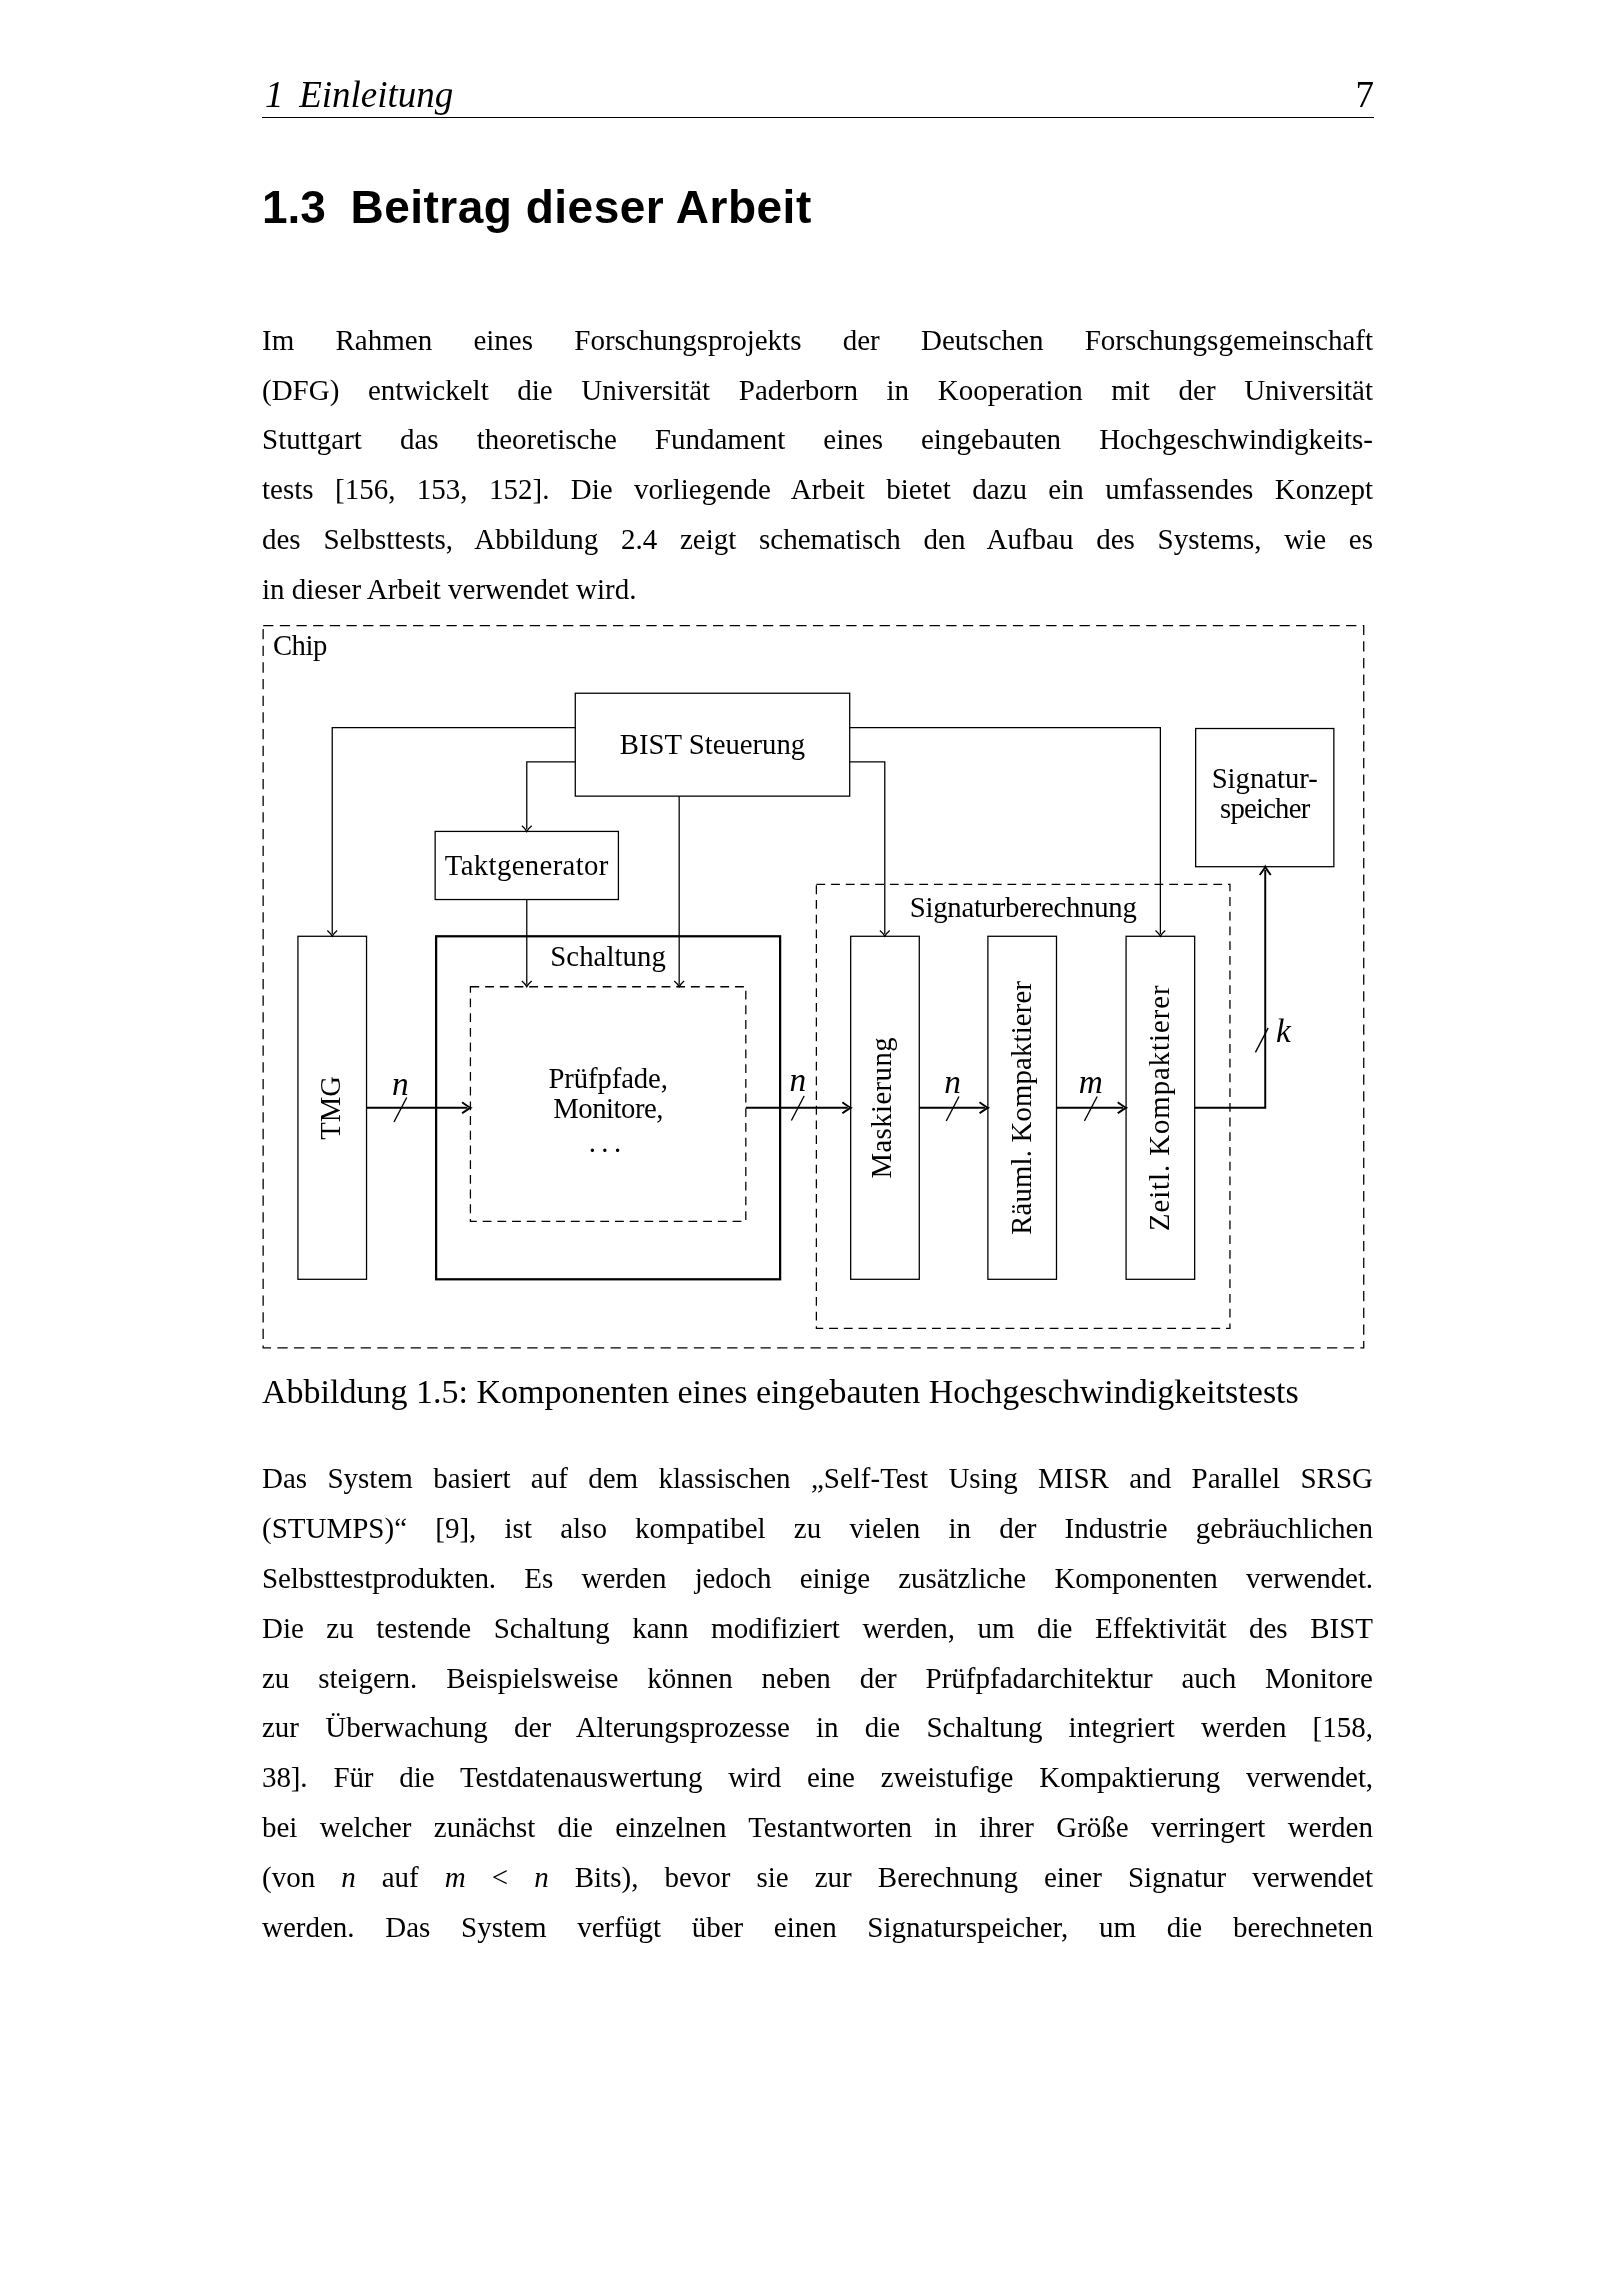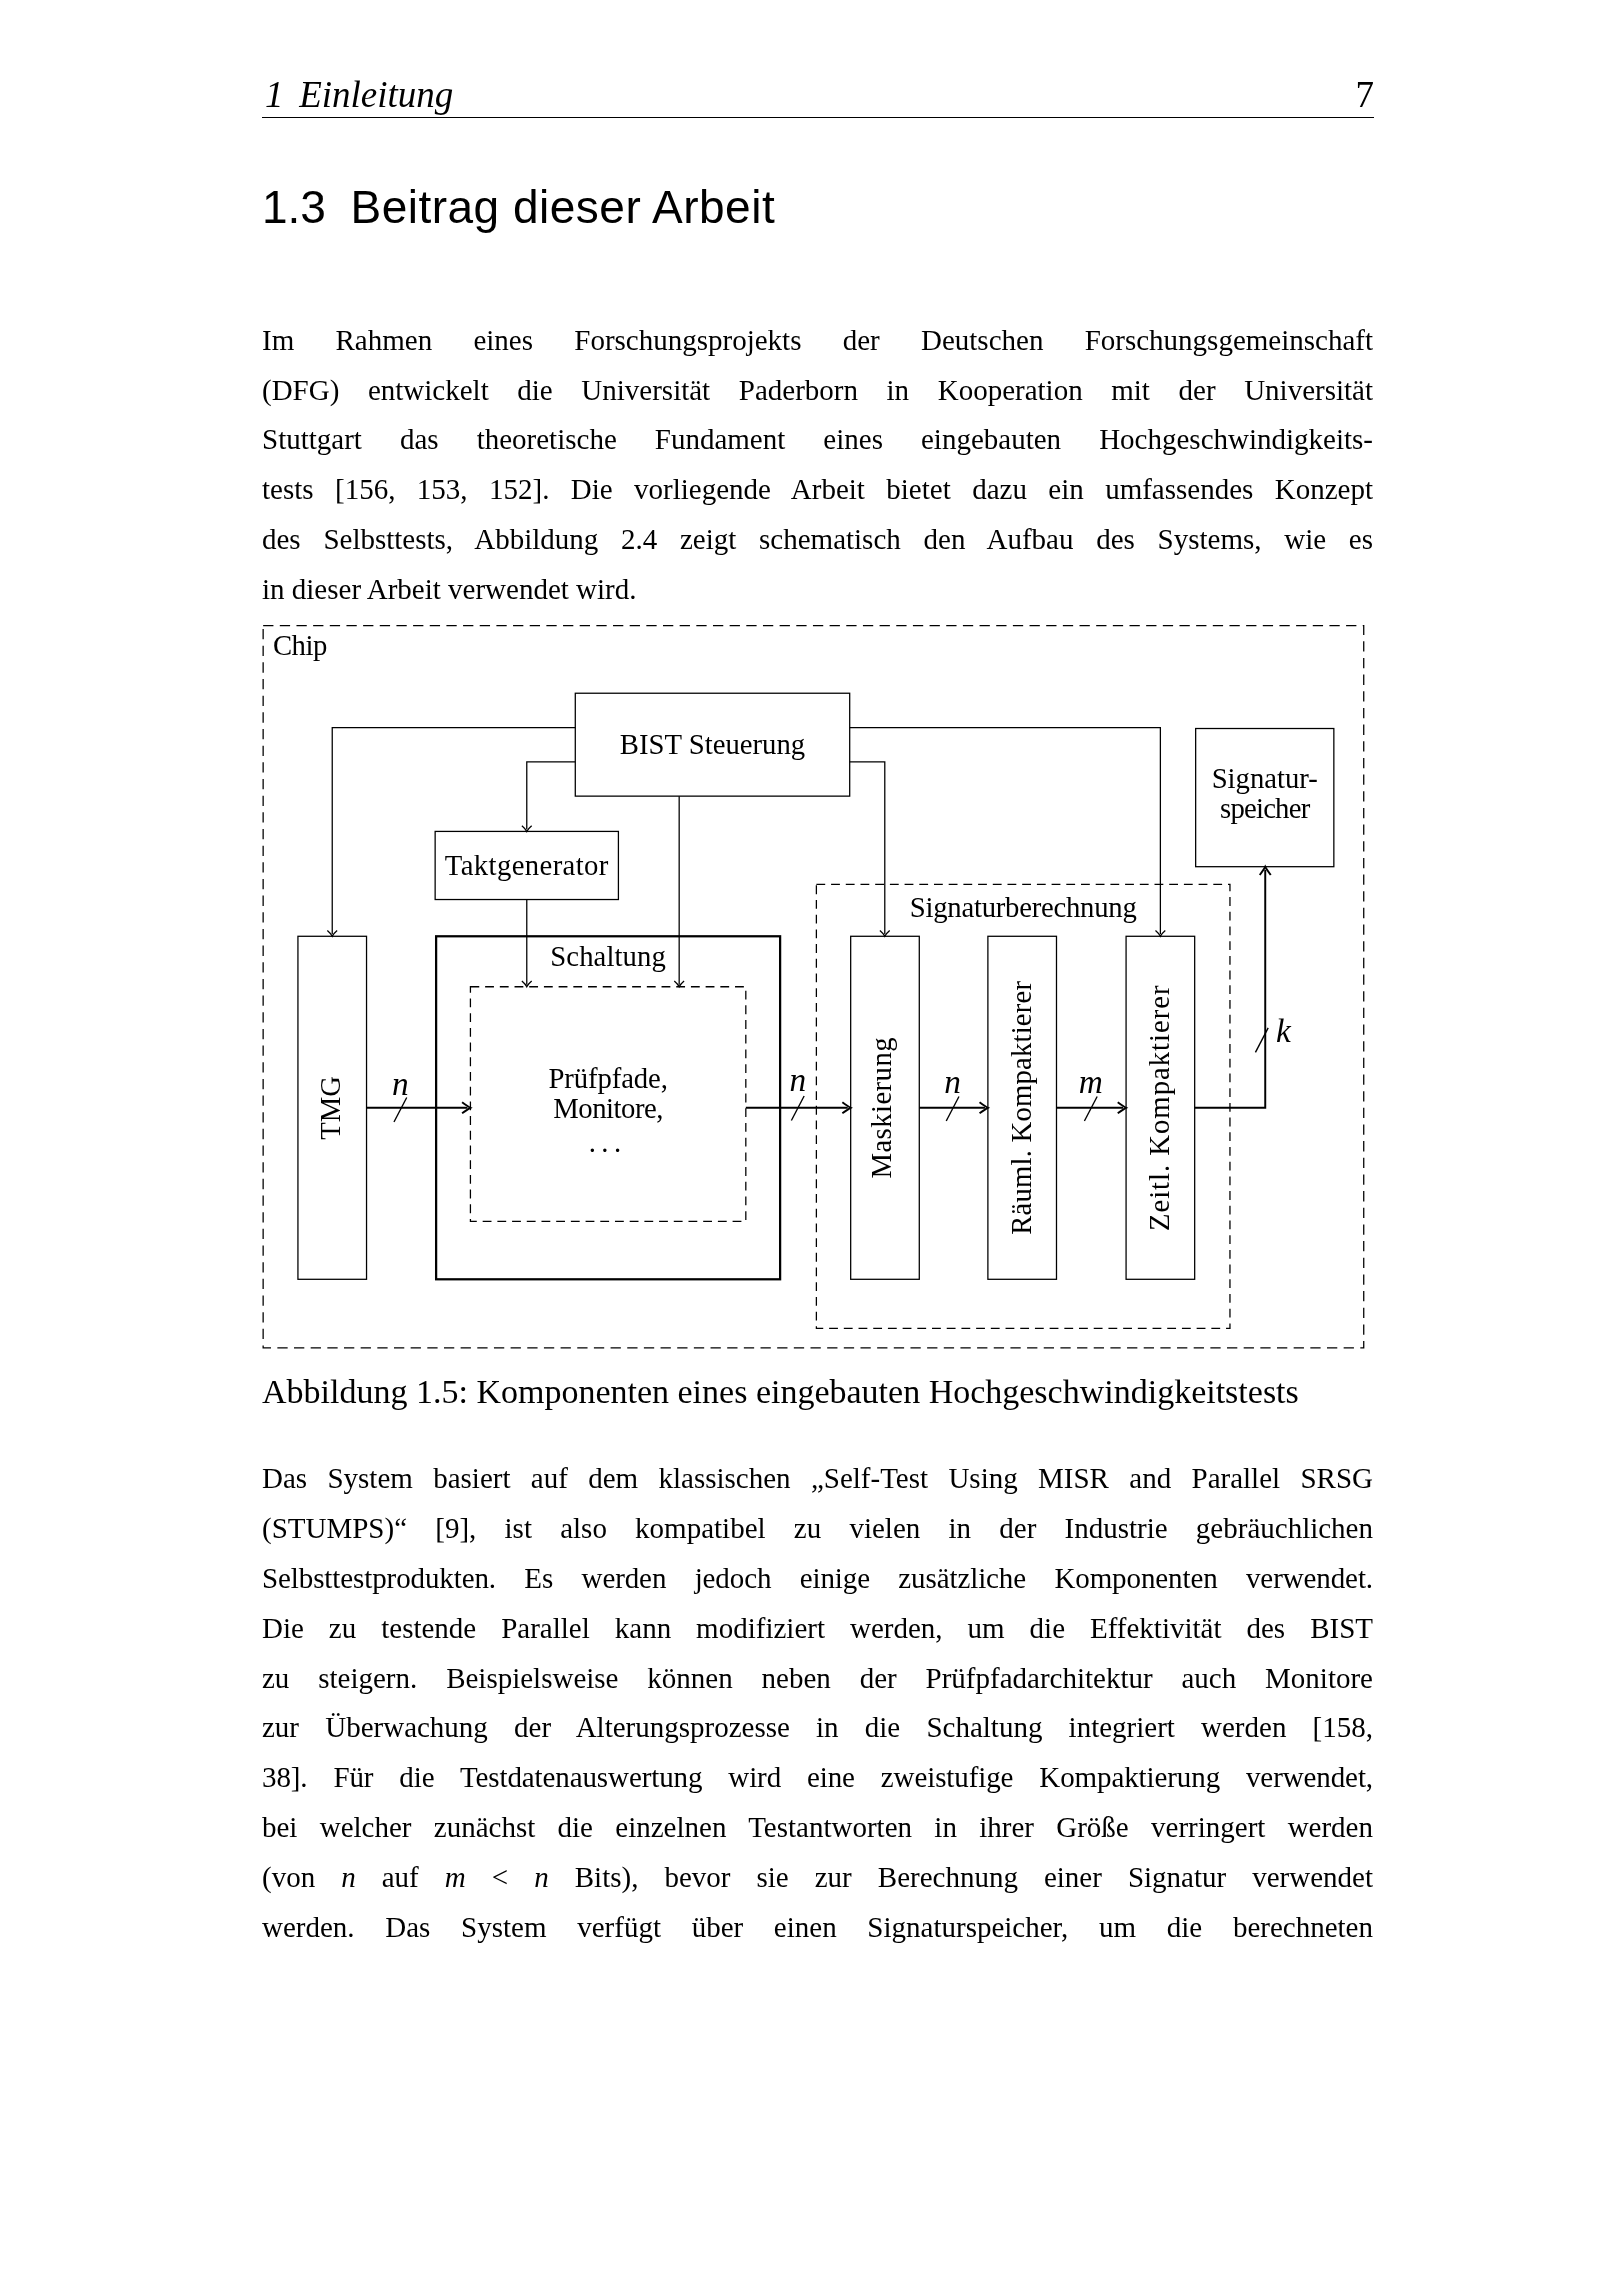--- a/index.html
+++ b/index.html
@@ -5,21 +5,21 @@
  font-family:"Liberation Serif",serif;color:#000;overflow:hidden;}
 .bl{position:absolute;left:262px;width:1111px;font-size:29px;line-height:1.2;}
 .jl{text-align:justify;}
 .jl::after{content:"";display:inline-block;width:100%;height:0;}
 .hd{position:absolute;font-style:italic;font-size:37px;line-height:1.2;}
 </style></head>
 <body>
 <div class="hd" style="left:265px;top:73px">1<span style="margin-left:15.7px">Einleitung</span></div>
 <div class="hd" style="left:1255px;top:73px;width:119px;text-align:right;font-style:normal">7</div>
 <div style="position:absolute;left:262px;top:117px;width:1112px;height:1.3px;background:#000"></div>
-<div style="position:absolute;left:262px;top:180px;font-family:'Liberation Sans',sans-serif;font-weight:normal;font-size:46px;line-height:1.2">1.3<span style="margin-left:24.5px;letter-spacing:0.5px">Beitrag dieser Arbeit</span></div>
+<div style="position:absolute;left:262px;top:180px;font-family:'Liberation Sans',sans-serif;font-weight:bold;font-size:46px;line-height:1.2">1.3<span style="margin-left:24.5px;letter-spacing:0.5px">Beitrag dieser Arbeit</span></div>
 <svg width="1621" height="2293" viewBox="0 0 1654 2339" style="position:absolute;left:0;top:0">
 <g fill="none" stroke="#000" stroke-width="1.3">
 <rect x="268.5" y="638" width="1123" height="737" stroke-dasharray="10.5 6.5"></rect>
 <rect x="480" y="1006.5" width="281" height="239.5" stroke-dasharray="9 6"></rect>
 <rect x="833" y="902" width="422" height="453" stroke-dasharray="9 6"></rect>
 <rect x="587" y="707" width="280" height="105"></rect>
 <rect x="444" y="848" width="187" height="69.5"></rect>
 <rect x="1220" y="743" width="141" height="141"></rect>
 <rect x="304" y="955" width="70" height="350"></rect>
 <rect x="445" y="955" width="351" height="350" stroke-width="2.3"></rect>
@@ -85,20 +85,20 @@
 <div style="position:absolute;left:262px;top:1372px;width:1111px;text-align:left;font-size:34px;line-height:1.2">Abbildung 1.5: Komponenten eines eingebauten Hochgeschwindigkeitstests</div>
 <div class="bl jl" style="top:323px">Im Rahmen eines Forschungsprojekts der Deutschen Forschungsgemeinschaft</div>
 <div class="bl jl" style="top:373px">(DFG) entwickelt die Universität Paderborn in Kooperation mit der Universität</div>
 <div class="bl jl" style="top:422px">Stuttgart das theoretische Fundament eines eingebauten Hochgeschwindigkeits-</div>
 <div class="bl jl" style="top:472px">tests [156, 153, 152]. Die vorliegende Arbeit bietet dazu ein umfassendes Konzept</div>
 <div class="bl jl" style="top:522px">des Selbsttests, Abbildung 2.4 zeigt schematisch den Aufbau des Systems, wie es</div>
 <div class="bl" style="top:572px">in dieser Arbeit verwendet wird.</div>
 <div class="bl jl" style="top:1461px">Das System basiert auf dem klassischen „Self-Test Using MISR and Parallel SRSG</div>
 <div class="bl jl" style="top:1511px">(STUMPS)“ [9], ist also kompatibel zu vielen in der Industrie gebräuchlichen</div>
 <div class="bl jl" style="top:1561px;letter-spacing:-0.1px">Selbsttestprodukten. Es werden jedoch einige zusätzliche Komponenten verwendet.</div>
-<div class="bl jl" style="top:1611px">Die zu testende Parallel kann modifiziert werden, um die Effektivität des BIST</div>
+<div class="bl jl" style="top:1611px">Die zu testende Schaltung kann modifiziert werden, um die Effektivität des BIST</div>
 <div class="bl jl" style="top:1661px">zu steigern. Beispielsweise können neben der Prüfpfadarchitektur auch Monitore</div>
 <div class="bl jl" style="top:1710px">zur Überwachung der Alterungsprozesse in die Schaltung integriert werden [158,</div>
 <div class="bl jl" style="top:1760px;letter-spacing:-0.1px">38]. Für die Testdatenauswertung wird eine zweistufige Kompaktierung verwendet,</div>
 <div class="bl jl" style="top:1810px">bei welcher zunächst die einzelnen Testantworten in ihrer Größe verringert werden</div>
 <div class="bl jl" style="top:1860px">(von <i>n</i> auf <i>m</i> &lt; <i>n</i> Bits), bevor sie zur Berechnung einer Signatur verwendet</div>
 <div class="bl jl" style="top:1910px">werden. Das System verfügt über einen Signaturspeicher, um die berechneten</div>
 
 
 </body></html>

